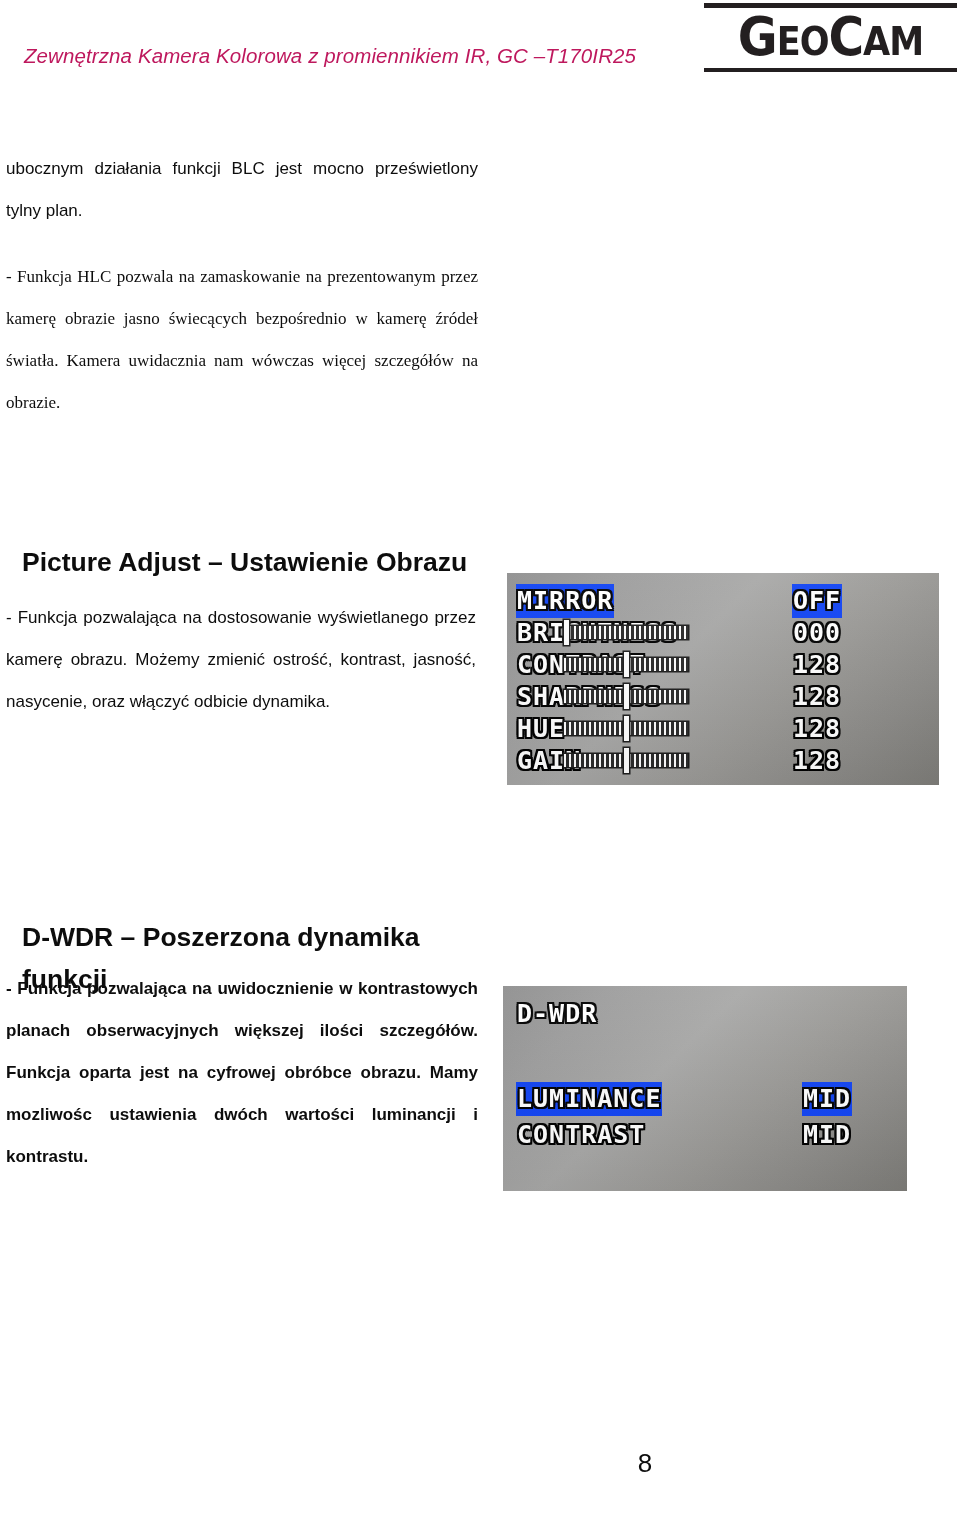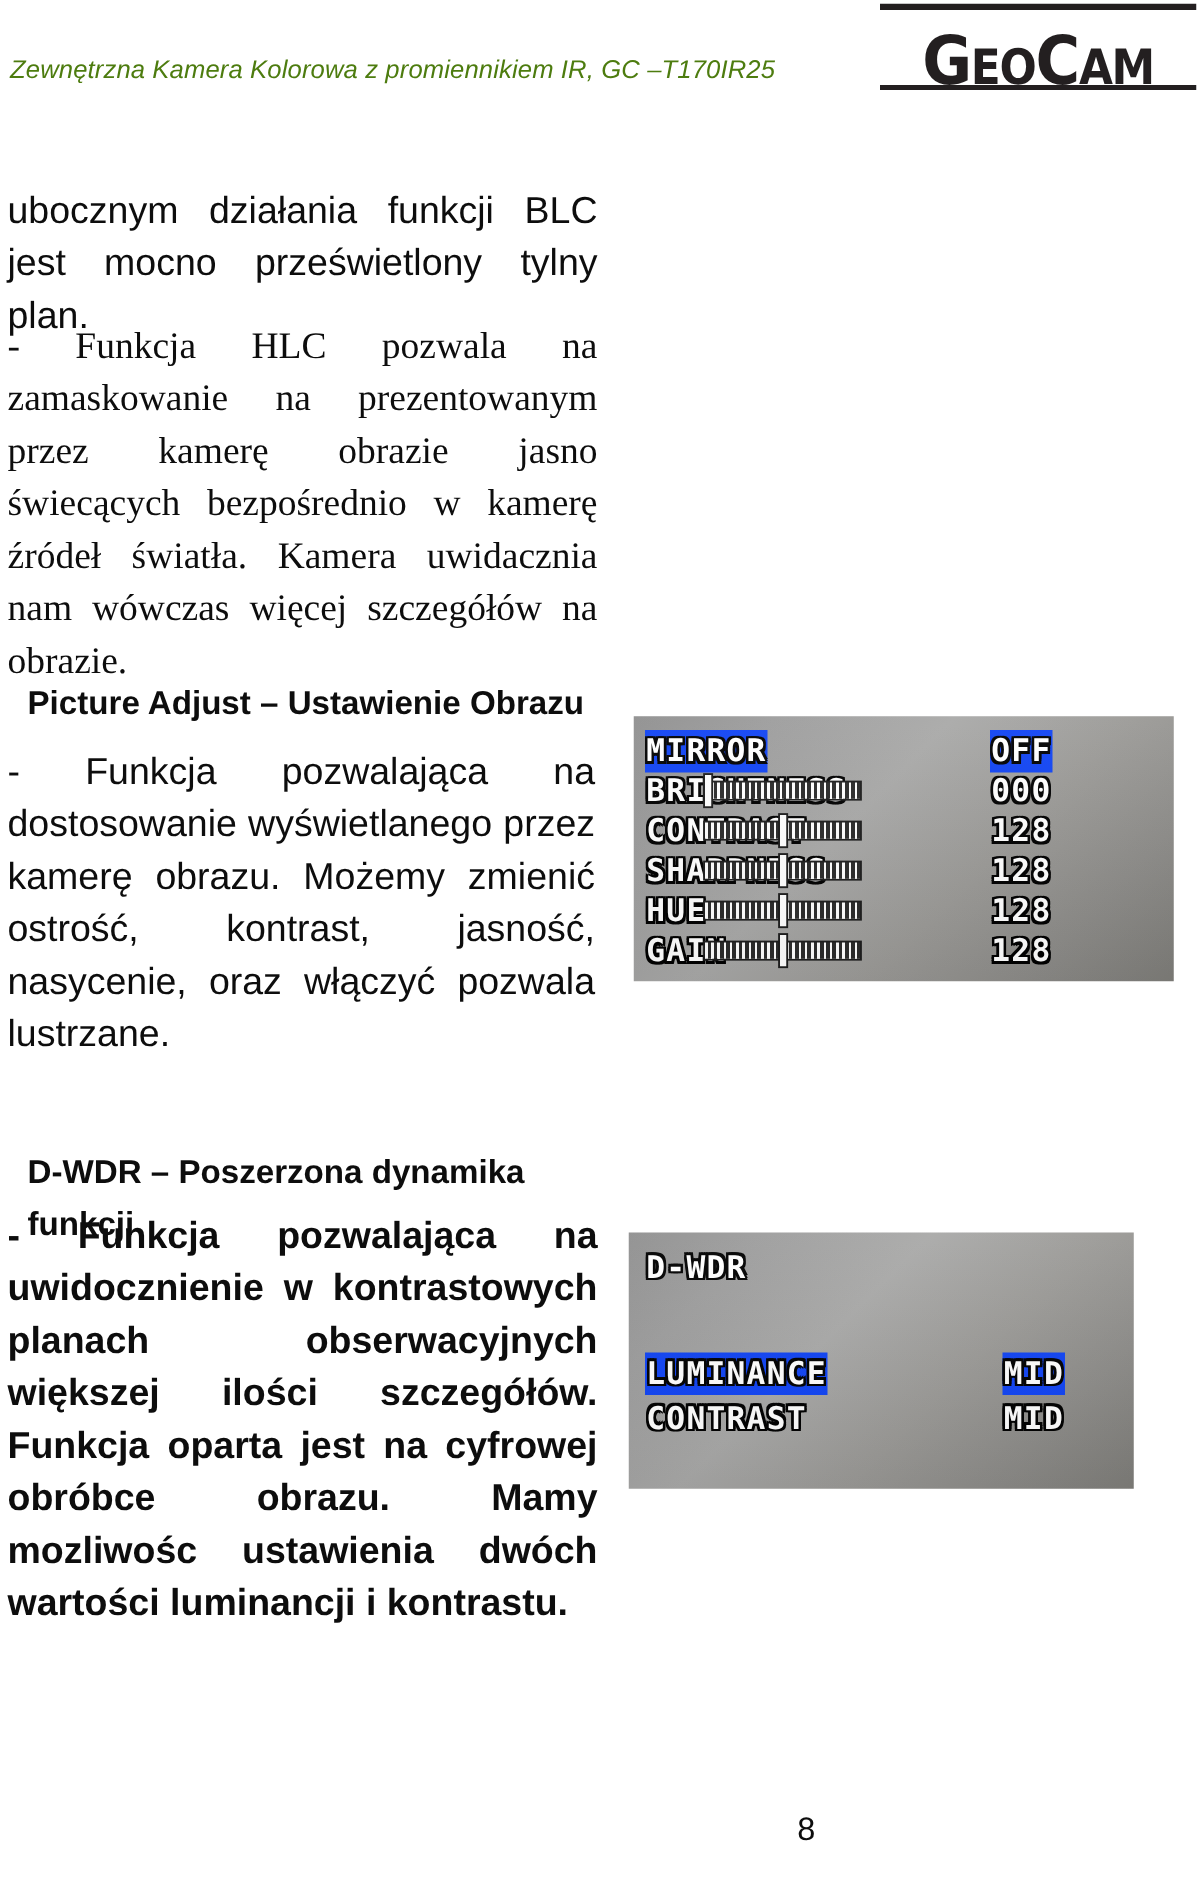--- a/index.html
+++ b/index.html
@@ -19,24 +19,24 @@
   
   .page-header {
     position: absolute;
     left: 0;
     top: 0;
     width: 960px;
     height: 110px;
   }
   .header-title {
     position: absolute;
-    left: 8px;
+    left: 24px;
     top: 44px;
     font-size: 20.5px;
-    color: #4d7c0f;
+    color: #be185d;
     letter-spacing: 0.1px;
     white-space: nowrap;
     font-style: italic;
     font-weight: 400;
   }
   .logo-block {
     position: absolute;
     right: 3px;
     top: 3px;
     width: 253px;
@@ -66,27 +66,26 @@
     height: 62px;
     line-height: 62px;
     font-family: "DejaVu Sans", sans-serif;
     font-weight: 700;
     font-size: 54px;
     color: #231f20;
     letter-spacing: -1px;
     text-align: center;
     font-stretch: condensed;
     transform: scaleX(1.0);
-    margin-top: 12px;
   }
   .logo-word .cap { font-size: 54px; }
   .logo-word .small { font-size: 39px; }
   p.body-par {
     margin: 0;
-    font-size: 30px;
+    font-size: 17px;
     line-height: 42px;
     text-align: justify;
     text-justify: inter-word;
     color: #0d0d0d;
     font-weight: 400;
   }
   h3.section-head {
     margin: 16px;
     font-size: 26.5px;
     line-height: 42px;
@@ -222,21 +221,21 @@
     <div class="logo-rule-bottom"></div>
   </div>
 </div>
 
 <p class="body-par blk" id="par-blc">ubocznym działania funkcji BLC jest mocno prześwietlony tylny plan.</p>
 
 <p class="body-par blk" id="par-hlc">- Funkcja HLC pozwala na zamaskowanie na prezentowanym przez kamerę obrazie jasno świecących bezpośrednio w kamerę źródeł światła. Kamera uwidacznia nam wówczas więcej szczegółów na obrazie.</p>
 
 <h3 class="section-head blk" id="head-picture">Picture Adjust – Ustawienie Obrazu</h3>
 
-<p class="body-par blk" id="par-picture">- Funkcja pozwalająca na dostosowanie wyświetlanego przez kamerę obrazu. Możemy zmienić ostrość, kontrast, jasność, nasycenie, oraz włączyć pozwala lustrzane.</p>
+<p class="body-par blk" id="par-picture">- Funkcja pozwalająca na dostosowanie wyświetlanego przez kamerę obrazu. Możemy zmienić ostrość, kontrast, jasność, nasycenie, oraz włączyć odbicie dynamika.</p>
 
 <h3 class="section-head blk" id="head-dwdr">D-WDR – Poszerzona dynamika funkcji</h3>
 
 <p class="body-par blk" id="par-dwdr">- Funkcja pozwalająca na uwidocznienie w kontrastowych planach obserwacyjnych większej ilości szczegółów. Funkcja oparta jest na cyfrowej obróbce obrazu. Mamy mozliwośc ustawienia dwóch wartości luminancji i kontrastu.</p>
 
 <div class="osd" id="osd-picture">
 
 <div class="osd-row" style="top: 12px;">
       <div class="osd-label hl">MIRROR</div>
       <div class="osd-value hl">OFF</div>

